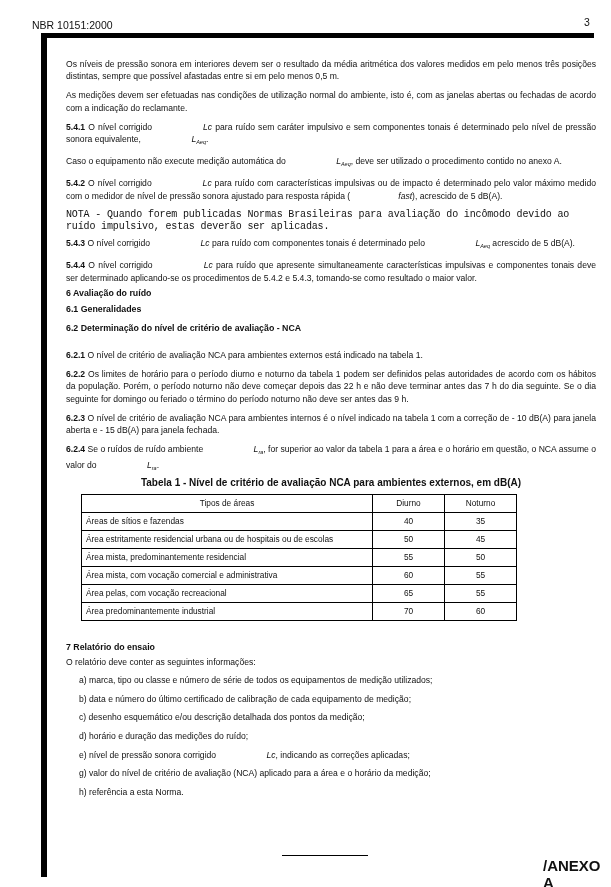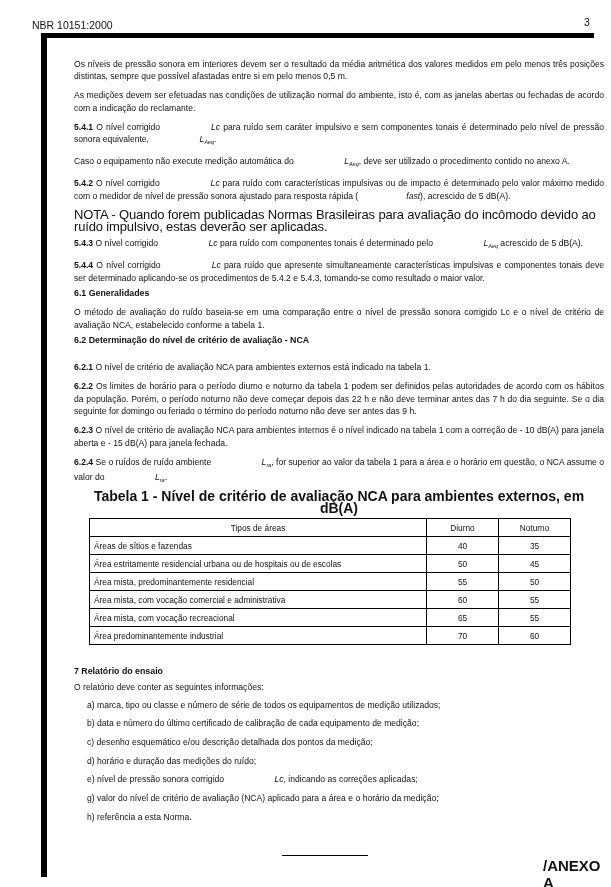--- a/index.html
+++ b/index.html
@@ -4,30 +4,30 @@
 <style>
   html, body { margin: 0; padding: 0; background: #ffffff; }
   body {
     width: 611px; height: 887px; position: relative; overflow: hidden;
     font-family: "Liberation Sans", sans-serif; color: #111;
   }
   .hdr-left { position: absolute; left: 32px; top: 19px; font-size: 10.5px; }
   .hdr-right { position: absolute; left: 584px; top: 16px; font-size: 10.5px; }
   .top-bar { position: absolute; left: 41px; top: 33px; width: 553px; height: 5px; background: #000; }
   .left-bar { position: absolute; left: 41px; top: 33px; width: 6px; height: 844px; background: #000; }
-  .content { position: absolute; left: 74px; top: 58px; width: 530px; font-size: 8.6px; line-height: 12.4px; }
+  .content { position: absolute; left: 66px; top: 58px; width: 530px; font-size: 8.6px; line-height: 12.4px; }
   .p { margin: 0 0 6.6px 0; text-align: justify; }
   .p.tight { margin-bottom: 3px; }
   .h { font-weight: bold; margin: 0 0 6.6px 0; font-size: 8.8px; }
-  .nota { font-size: 13px; letter-spacing: -0.15px; margin: 0 0 4px 0; }
+  .nota { font-size: 10px; letter-spacing: -0.15px; margin: 0 0 4px 0; font-family: Liberation Mono, monospace; }
   .b { font-weight: bold; }
   i { font-style: italic; padding-left: 48px; }
   sub { font-size: 5.5px; vertical-align: -2px; font-style: italic; }
-  .tcap { text-align: center; font-weight: bold; margin: 3px 0 4px 0; font-size: 14px; }
-  table.t1 { position: relative; left: 15px; width: 482px; border-collapse: collapse; font-size: 8.3px; }
+  .tcap { text-align: center; font-weight: bold; margin: 3px 0 4px 0; font-size: 10px; }
+  table.t1 { position: relative; left: 15px; width: 436px; border-collapse: collapse; font-size: 8.3px; }
   table.t1 td { border: 1px solid #000; height: 17px; padding: 0 4px; line-height: 12px; }
   table.t1 td.num { text-align: center; width: 63px; }
   table.t1 tr.head td { text-align: center; }
   .list { margin-left: 13px; }
   .list .li { margin: 0 0 6.3px 0; }
   .sep { position: absolute; left: 282px; top: 855px; width: 86px; height: 1px; background: #000; }
   .anexo { position: absolute; left: 543px; top: 857px; font-size: 15px; font-weight: bold; }
 </style>
 </head>
 <body>
@@ -47,22 +47,22 @@
   <p class="p"><span>Caso o equipamento não execute medição automática do </span><i>L</i><sub>Aeq</sub><span>, deve ser utilizado o procedimento contido no anexo A.</span></p>
 
   <p class="p"><span class="b">5.4.2</span><span> O nível corrigido </span><i>Lc</i><span> para ruído com características impulsivas ou de impacto é determinado pelo valor máximo medido com o medidor de nível de pressão sonora ajustado para resposta rápida (</span><i>fast</i><span>), acrescido de 5 dB(A).</span></p>
 
   <p class="nota">NOTA - Quando forem publicadas Normas Brasileiras para avaliação do incômodo devido ao ruído impulsivo, estas deverão ser aplicadas.</p>
 
   <p class="p"><span class="b">5.4.3</span><span> O nível corrigido </span><i>Lc</i><span> para ruído com componentes tonais é determinado pelo </span><i>L</i><sub>Aeq</sub><span> acrescido de 5 dB(A).</span></p>
 
   <p class="p tight"><span class="b">5.4.4</span><span> O nível corrigido </span><i>Lc</i><span> para ruído que apresente simultaneamente características impulsivas e componentes tonais deve ser determinado aplicando-se os procedimentos de 5.4.2 e 5.4.3, tomando-se como resultado o maior valor.</span></p>
 
+  <p class="h" style="margin-bottom:3px">6 Avaliação do ruído</p>
   <p class="h">6.1 Generalidades</p>
-  <p class="p tight">O método de avaliação do ruído baseia-se em uma comparação entre o nível de pressão sonora corrigido Lc e o nível de critério de avaliação NCA, estabelecido conforme a tabela 1.</p>
   <p class="h" style="margin-bottom:15px">6.2 Determinação do nível de critério de avaliação - NCA</p>
 
   <p class="p"><span class="b">6.2.1</span><span> O nível de critério de avaliação NCA para ambientes externos está indicado na tabela 1.</span></p>
   <p class="p"><span class="b">6.2.2</span><span> Os limites de horário para o período diurno e noturno da tabela 1 podem ser definidos pelas autoridades de acordo com os hábitos da população. Porém, o período noturno não deve começar depois das 22 h e não deve terminar antes das 7 h do dia seguinte. Se o dia seguinte for domingo ou feriado o término do período noturno não deve ser antes das 9 h.</span></p>
   <p class="p"><span class="b">6.2.3</span><span> O nível de critério de avaliação NCA para ambientes internos é o nível indicado na tabela 1 com a correção de - 10 dB(A) para janela aberta e - 15 dB(A) para janela fechada.</span></p>
   <p class="p tight"><span class="b">6.2.4</span><span> Se o ruídos de ruído ambiente </span><i>L</i><sub>ra</sub><span>, for superior ao valor da tabela 1 para a área e o horário em questão, o NCA assume o valor do </span><i>L</i><sub>ra</sub><span>.</span></p>
 
   <p class="tcap">Tabela 1 - Nível de critério de avaliação NCA para ambientes externos, em dB(A)</p>
   <table class="t1">
     <tbody>
@@ -85,21 +85,21 @@
       <td>Área mista, predominantemente residencial</td>
       <td class="num">55</td>
       <td class="num">50</td>
     </tr>
     <tr>
       <td>Área mista, com vocação comercial e administrativa</td>
       <td class="num">60</td>
       <td class="num">55</td>
     </tr>
     <tr>
-      <td>Área mista, com vocação recreacional</td>
+      <td>Área pelas, com vocação recreacional</td>
       <td class="num">65</td>
       <td class="num">55</td>
     </tr>
     <tr>
       <td>Área predominantemente industrial</td>
       <td class="num">70</td>
       <td class="num">60</td>
     </tr>
   </tbody>
     </table>

